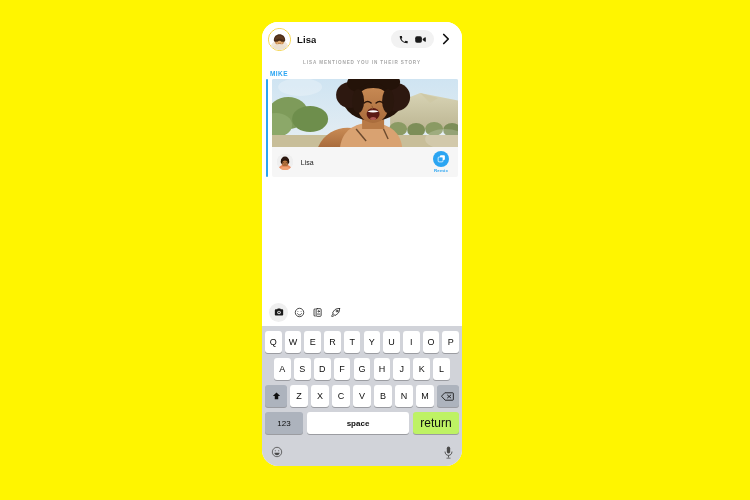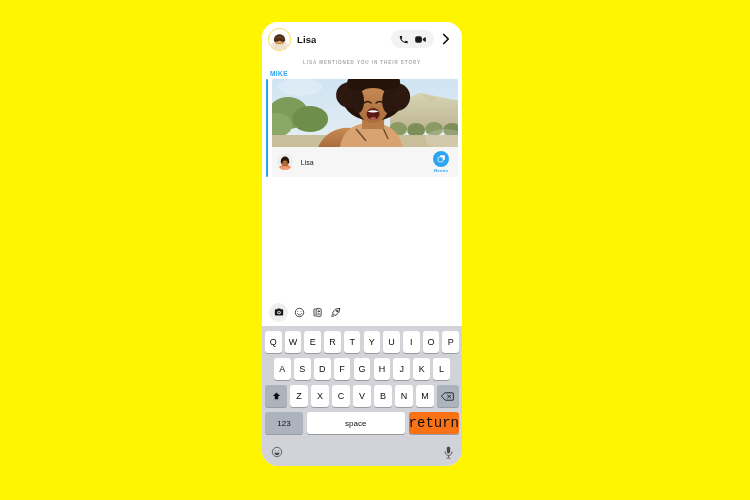--- a/index.html
+++ b/index.html
@@ -284,22 +284,22 @@
 
   .key.mod {
     background: #ADB3BD;
     box-shadow: 0 1px 0 rgba(0,0,0,0.26);
     flex: 0 0 22px;
   }
   .key.mod svg { display: block; }
 
   .kb-row.row4 { gap: 4px; margin-bottom: 4px; }
   .key.num { background: #ADB3BD; flex: 0 0 38px; font-size: 8px; }
-  .key.space { flex: 1 1 auto; font-size: 8px; }
-  .key.return { background: #f97316; flex: 0 0 46px; font-size: 14px; font-family: Liberation Mono, monospace; }
+  .key.space { flex: 1 1 auto; font-size: 8px; font-weight: bold; }
+  .key.return { background: #bef264; flex: 0 0 46px; font-size: 12px; }
 
   
   #kb-accessory {
     flex: 0 0 auto;
     height: 28px;
     background: #D1D3D9;
     display: flex;
     align-items: center;
     justify-content: space-between;
     padding: 0 9px;

